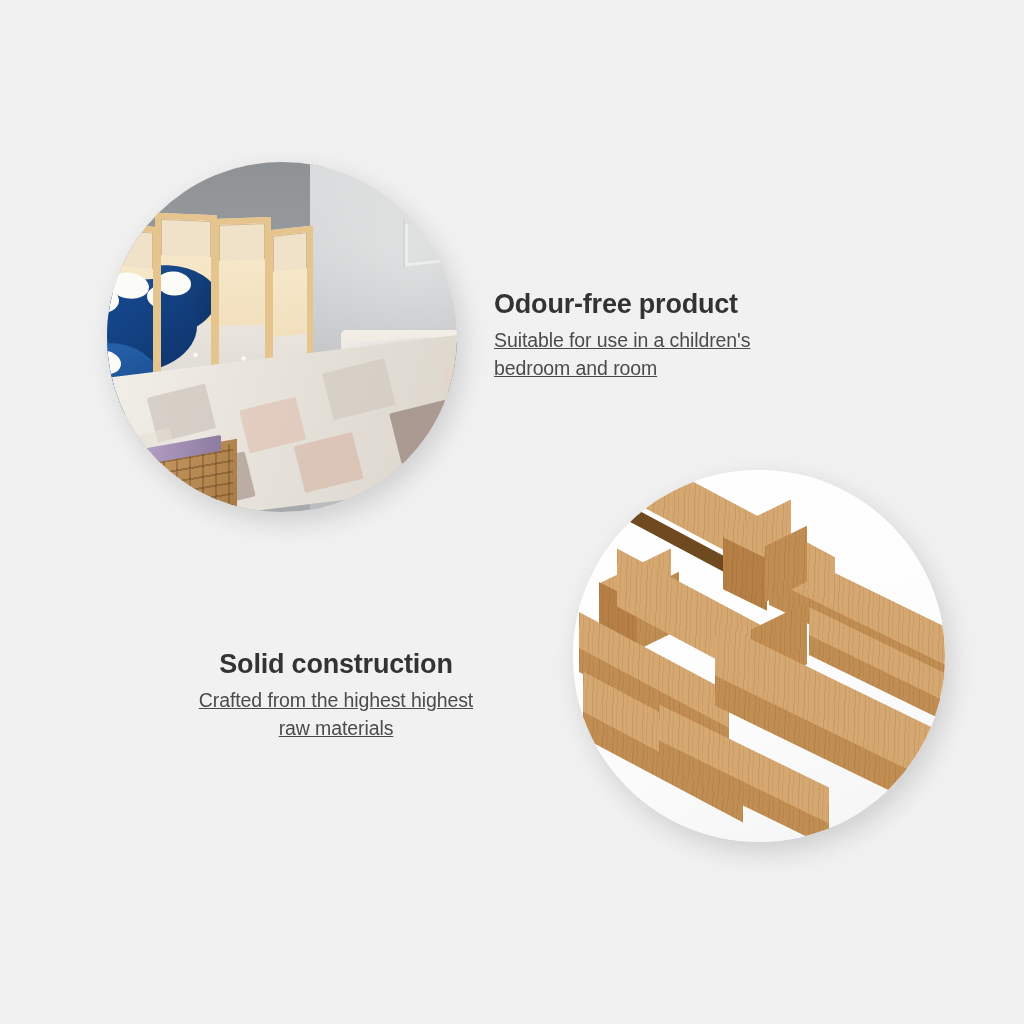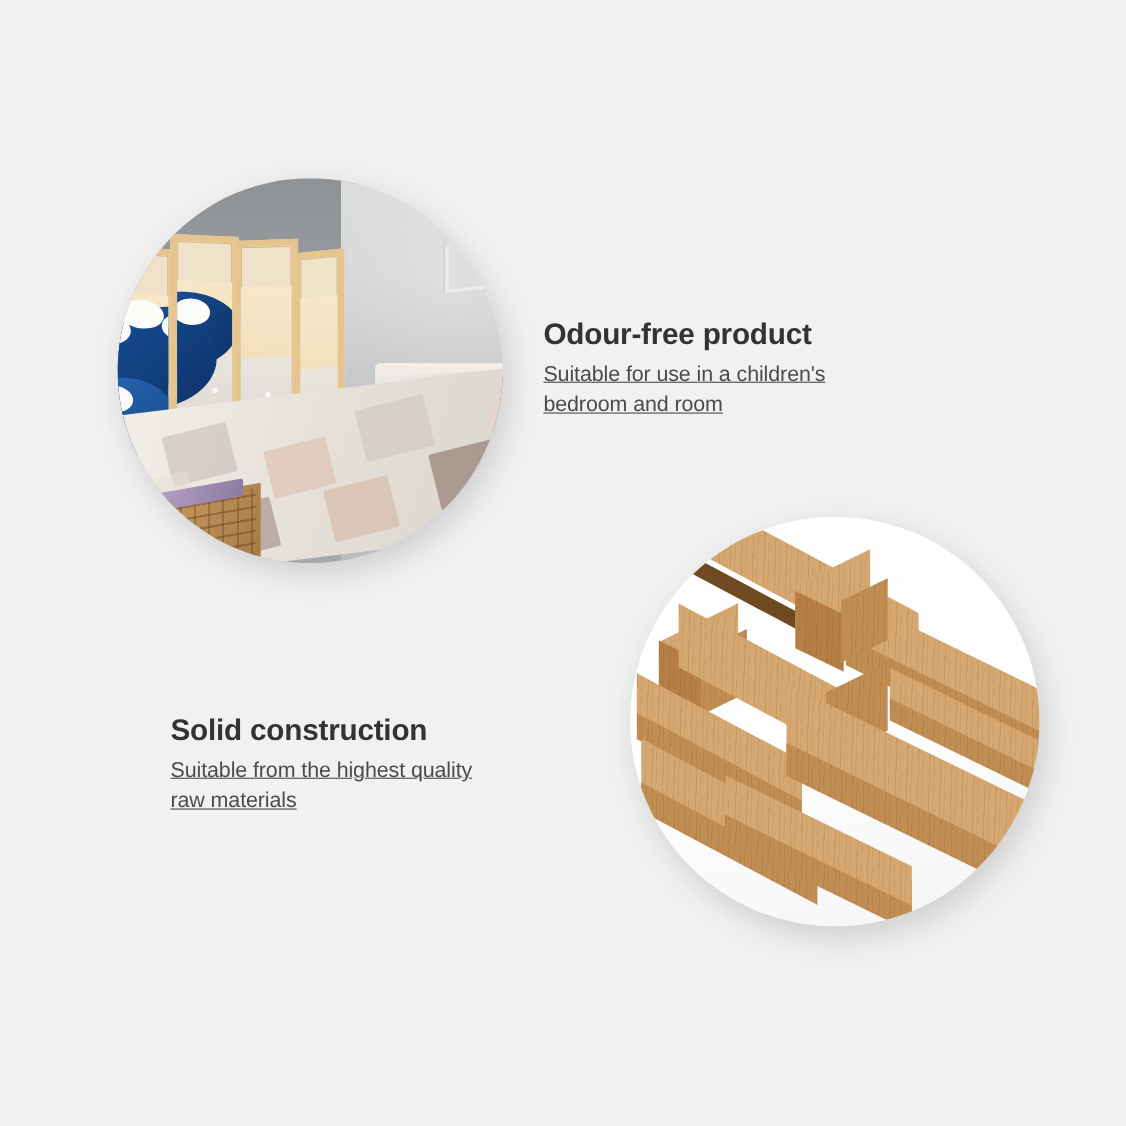--- a/index.html
+++ b/index.html
@@ -187,21 +187,21 @@
   .t-title {
     font-size:27px; font-weight:bold; color:#333333;
     letter-spacing:-0.2px; line-height:1.2;
   }
   .t-sub {
     font-size:19.5px; color:#4b4b4b; line-height:1.42; margin-top:7px;
     letter-spacing:-0.1px;
     text-decoration:underline;
   }
   #text-odour { left:494px; top:288px; width:360px; text-align:left; }
-  #text-solid { left:155px; top:648px; width:362px; text-align:left; }
+  #text-solid { left:155px; top:648px; width:362px; text-align:center; }
 </style>
 </head>
 <body style="background: rgb(241, 241, 241);">
 
 <div id="page">
 
   <div class="photo-circle" id="circle-bedroom">
     <div class="photo-inner">
 
       <div class="bd-wall-left"></div>
@@ -317,18 +317,18 @@
       <div class="beam beam-face" style="left:10px;top:284px;width:160px;height:26px;transform:skewY(28deg);"></div>
 
       <div class="beam beam-top" style="left:86px;top:276px;width:170px;height:44px;transform:skewY(26deg);"></div>
       <div class="beam beam-face" style="left:86px;top:312px;width:170px;height:24px;transform:skewY(26deg);"></div>
     </div>
   </div>
 
   <div class="text-block" id="text-solid">
     <div class="t-title">Solid construction</div>
     <div class="t-sub">
-      <span>Suitable from the highest quality</span><br>
+      <span>Crafted from the highest highest</span><br>
       <span>raw materials</span>
     </div>
   </div>
 
 </div>
 
 </body></html>

